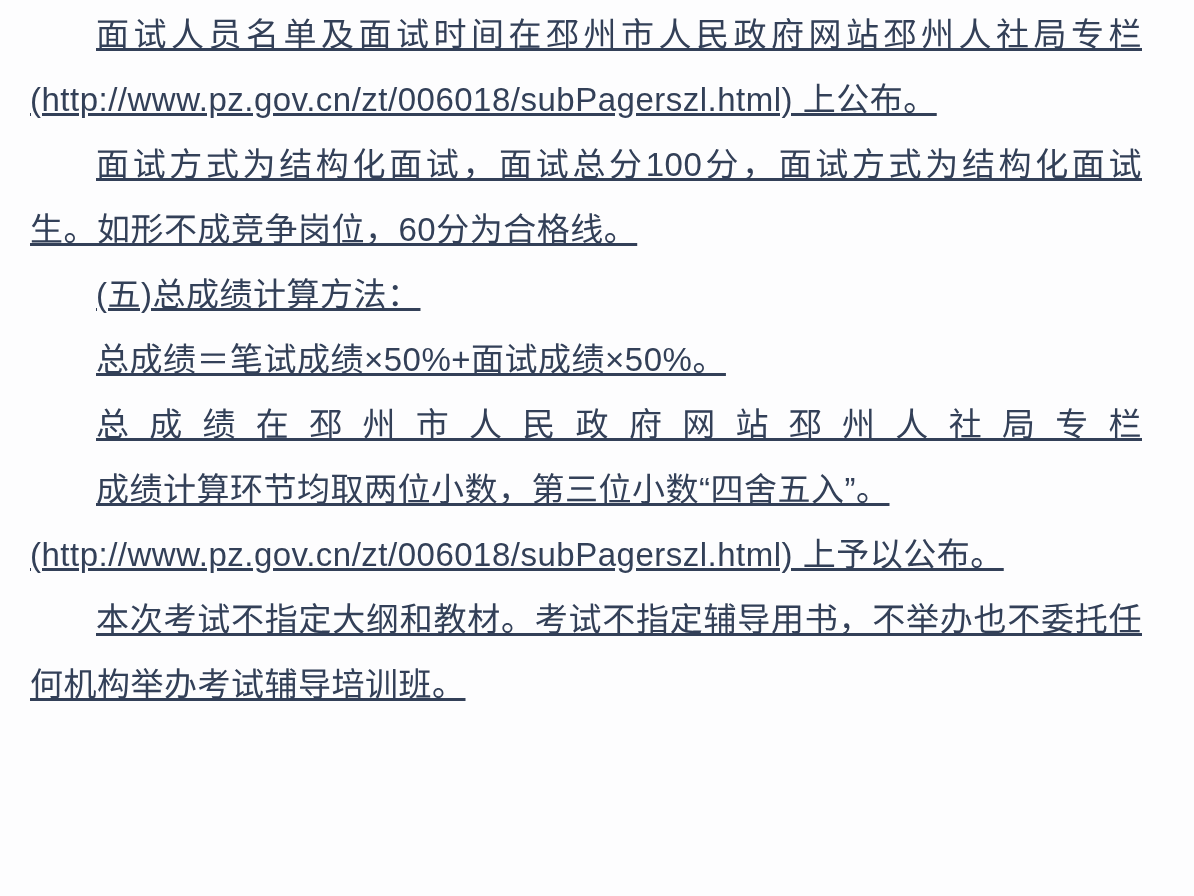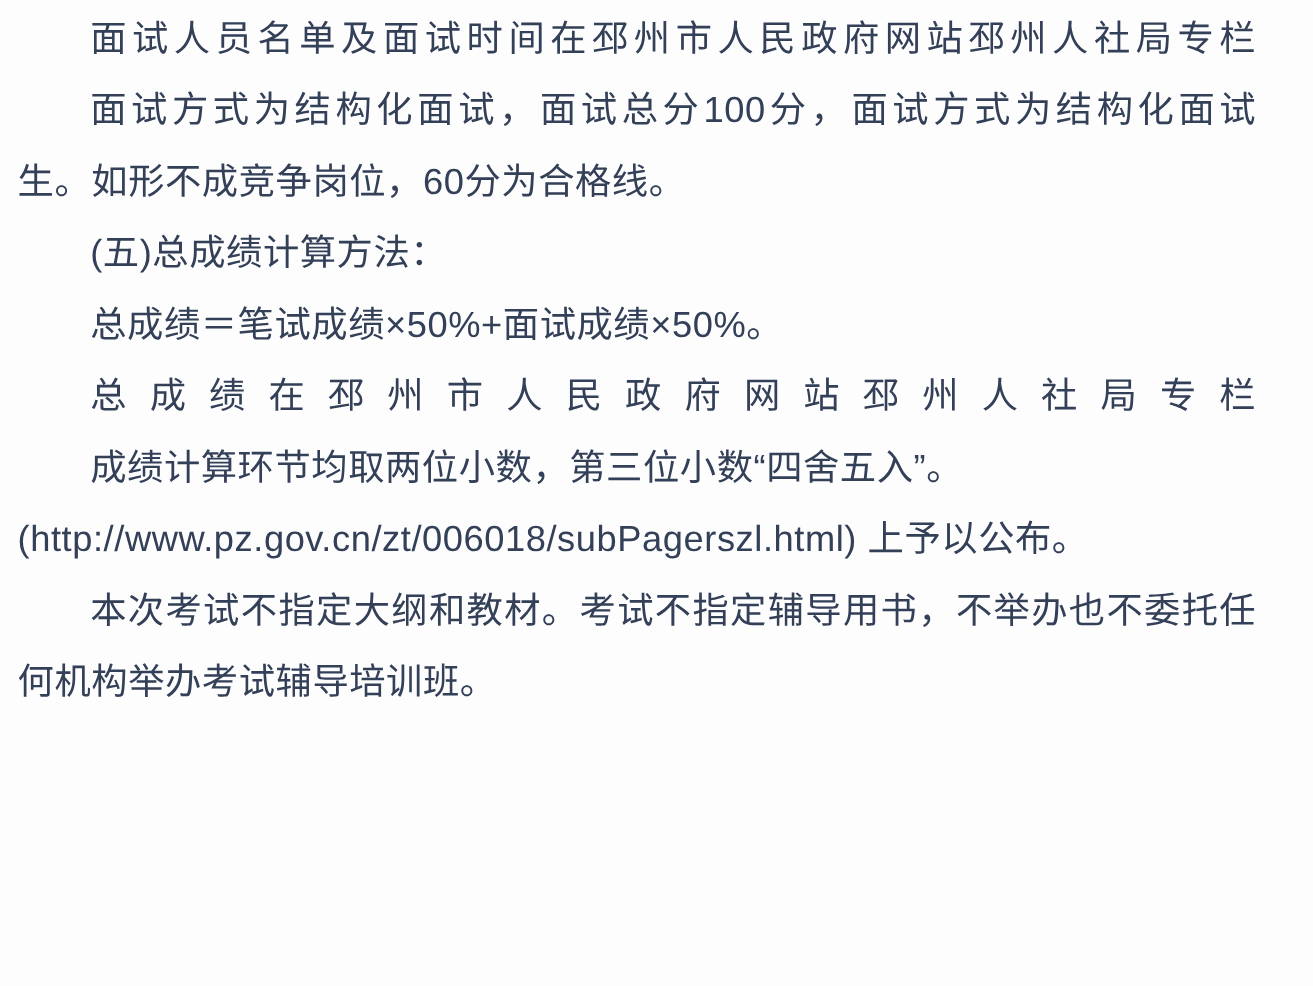--- a/index.html
+++ b/index.html
@@ -7,44 +7,46 @@
     padding: 0;
     width: 1194px;
     height: 896px;
     background: #fdfdfe;
     overflow: hidden;
   }
   .doc {
     box-sizing: border-box;
     width: 1194px;
     height: 896px;
-    padding: 2px 52px 0 16px;
+    padding: 2px 52px 0 30px;
     font-family: "Liberation Sans", sans-serif;
     font-size: 33px;
     line-height: 65px;
     color: #334058;
     letter-spacing: 0.5px;
+    text-decoration: underline;
   }
   .line {
     text-align: left;
     white-space: normal;
   }
   .line.indent {
     text-indent: 2em;
   }
   .line.justify {
     text-align: justify;
     text-align-last: justify;
   }
 </style>
 </head>
 <body style="background: rgb(253, 253, 254);">
 
 <div class="doc" style="color: rgb(51, 64, 88);">
     <div class="line indent justify">面试人员名单及面试时间在邳州市人民政府网站邳州人社局专栏</div>
+    <div class="line">(http://www.pz.gov.cn/zt/006018/subPagerszl.html) 上公布。</div>
     <div class="line indent justify">面试方式为结构化面试，面试总分100分，面试方式为结构化面试</div>
     <div class="line">生。如形不成竞争岗位，60分为合格线。</div>
     <div class="line indent">(五)总成绩计算方法：</div>
     <div class="line indent">总成绩＝笔试成绩×50%+面试成绩×50%。</div>
     <div class="line indent justify">总成绩在邳州市人民政府网站邳州人社局专栏</div>
     <div class="line indent">成绩计算环节均取两位小数，第三位小数“四舍五入”。</div>
     <div class="line">(http://www.pz.gov.cn/zt/006018/subPagerszl.html) 上予以公布。</div>
     <div class="line indent justify">本次考试不指定大纲和教材。考试不指定辅导用书，不举办也不委托任</div>
     <div class="line">何机构举办考试辅导培训班。</div>
   </div>

